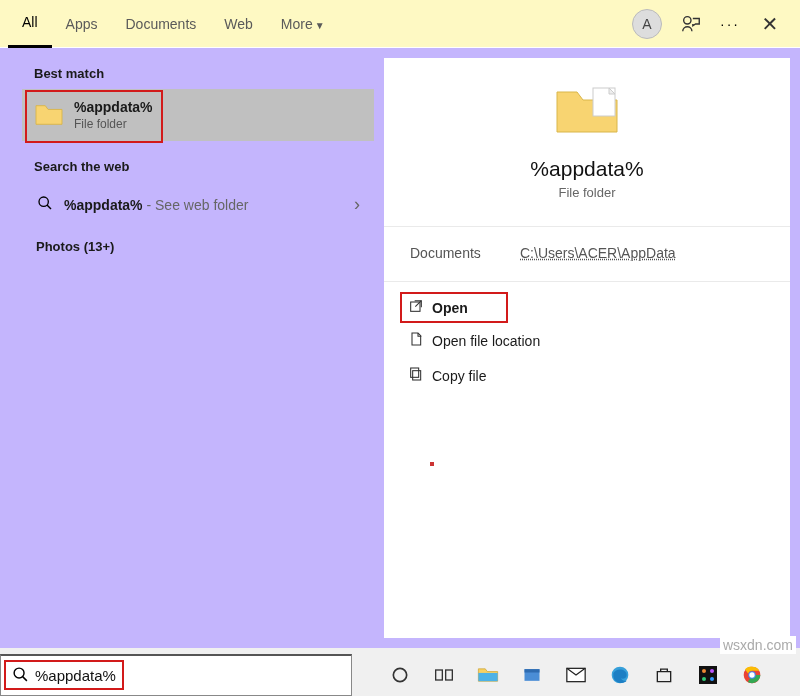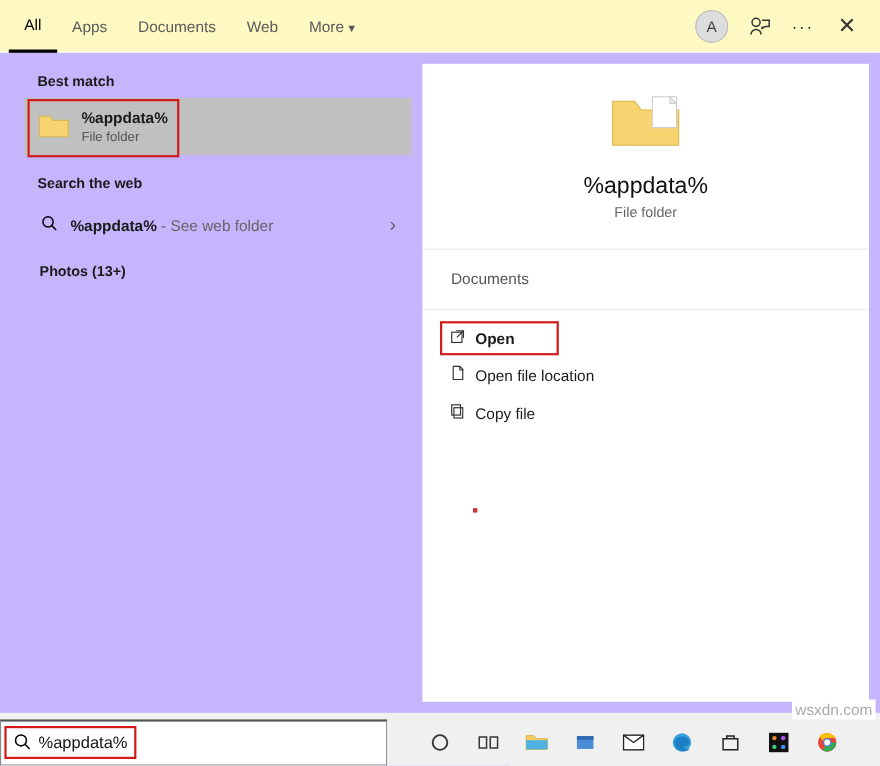--- a/index.html
+++ b/index.html
@@ -259,20 +259,21 @@
           <path d="M4 10h20l6 8h34v32H4z" fill="#f8d471" stroke="#d9b64a"></path>
           <rect x="40" y="6" width="22" height="28" fill="#fff" stroke="#ccc"></rect>
           <path d="M56 6l6 6h-6z" fill="#eee" stroke="#ccc"></path>
         </svg>
       </div>
       <div class="preview-title">%appdata%</div>
       <div class="preview-sub">File folder</div>
     </div>
     <div class="loc-row">
       <span class="loc-label">Documents</span>
+      <span class="loc-val">C:\Users\ACER\AppData</span>
     </div>
     <div class="actions">
       <div class="action open-highlight">
         <span class="ico">
           <svg width="16" height="16" viewBox="0 0 24 24" fill="none" stroke="#333" stroke-width="1.6">
               <rect x="4" y="6" width="14" height="14"></rect>
               <path d="M10 4h10v10"></path>
               <path d="M20 4l-9 9"></path>
             </svg>
         </span>

